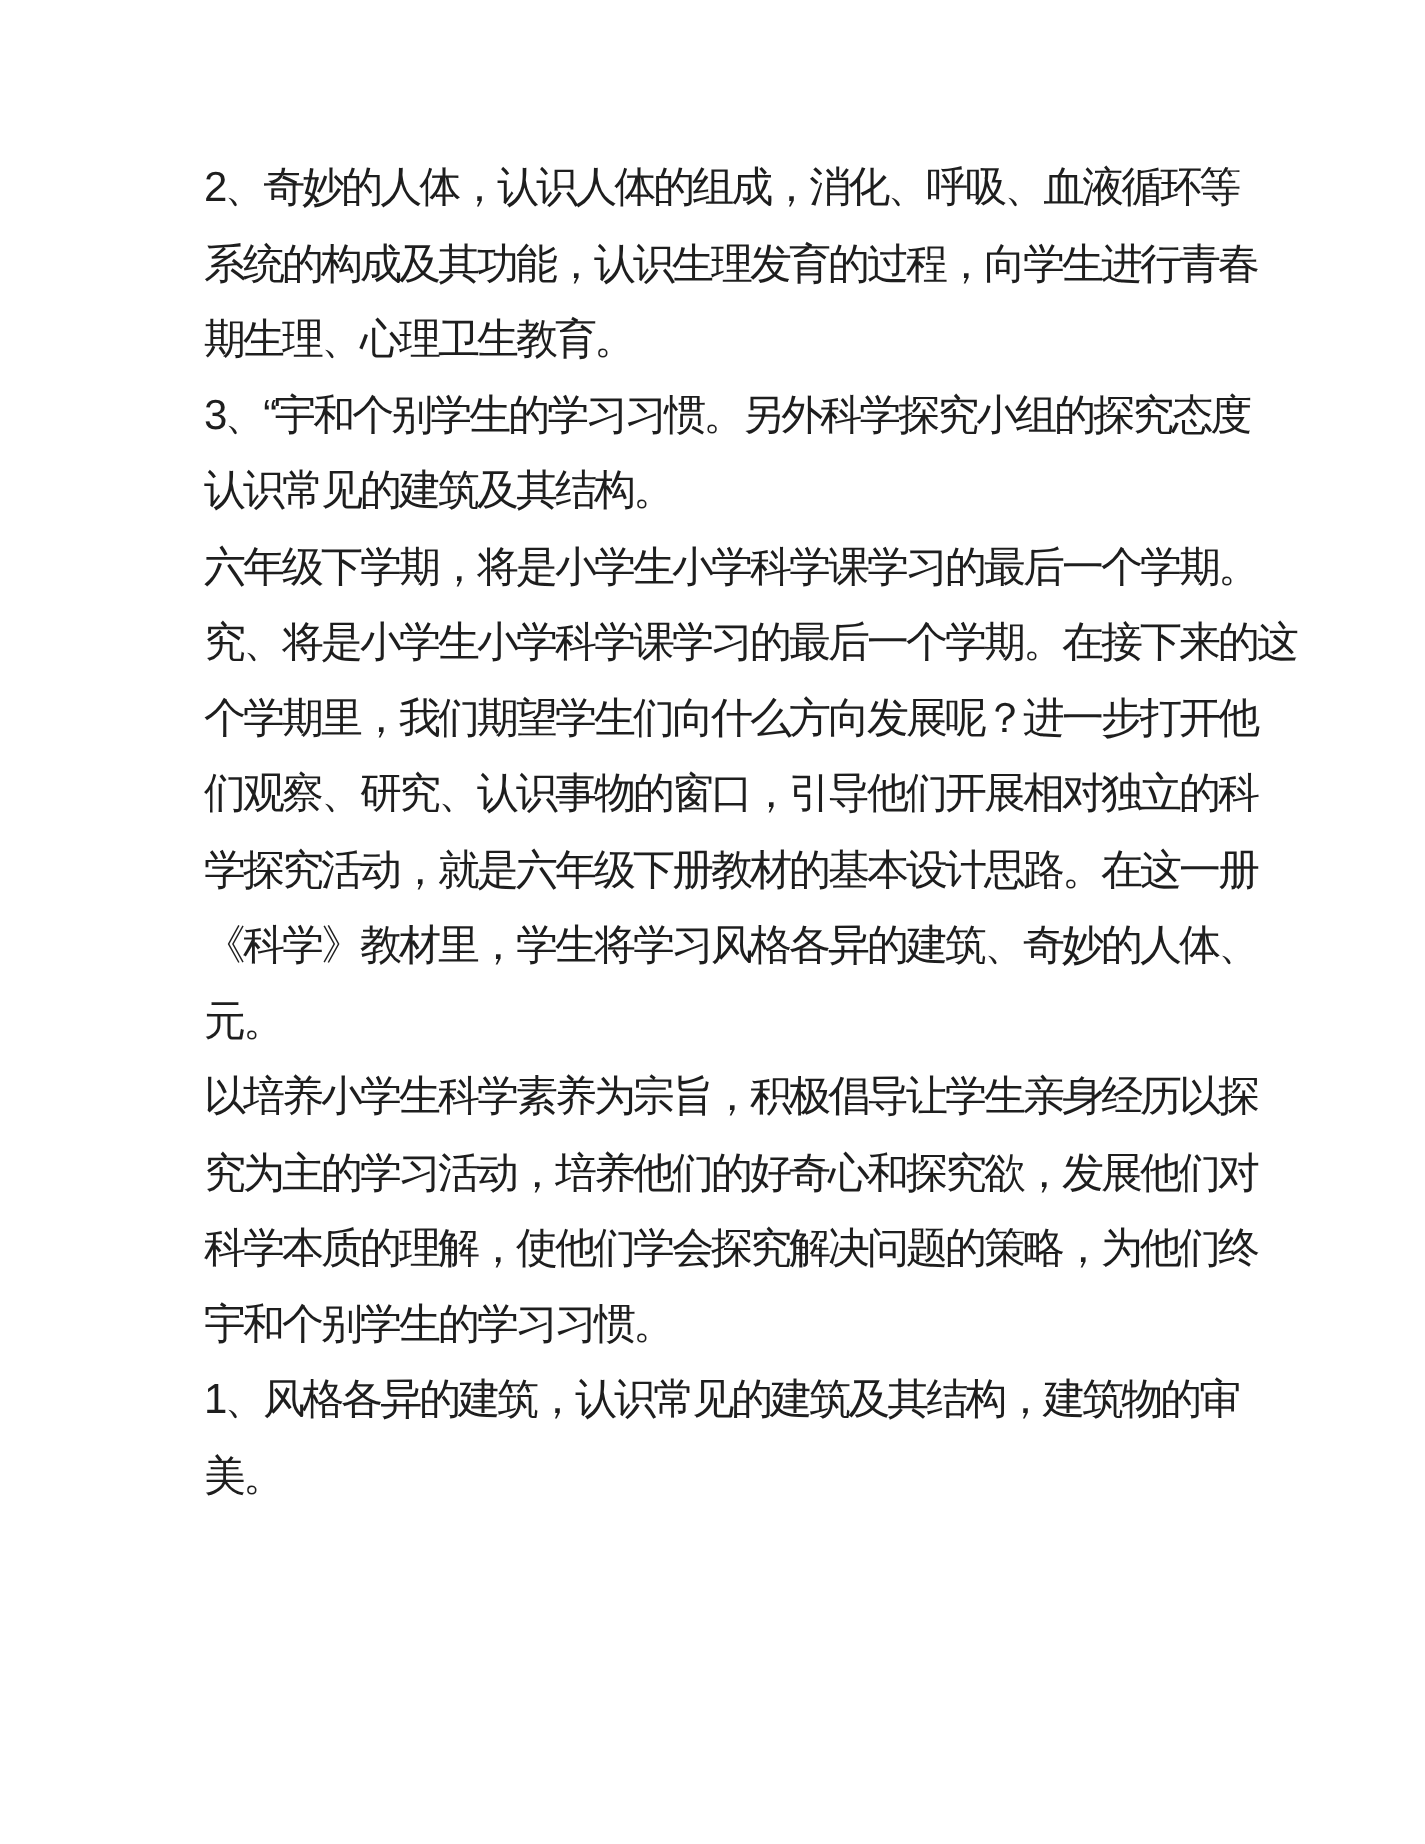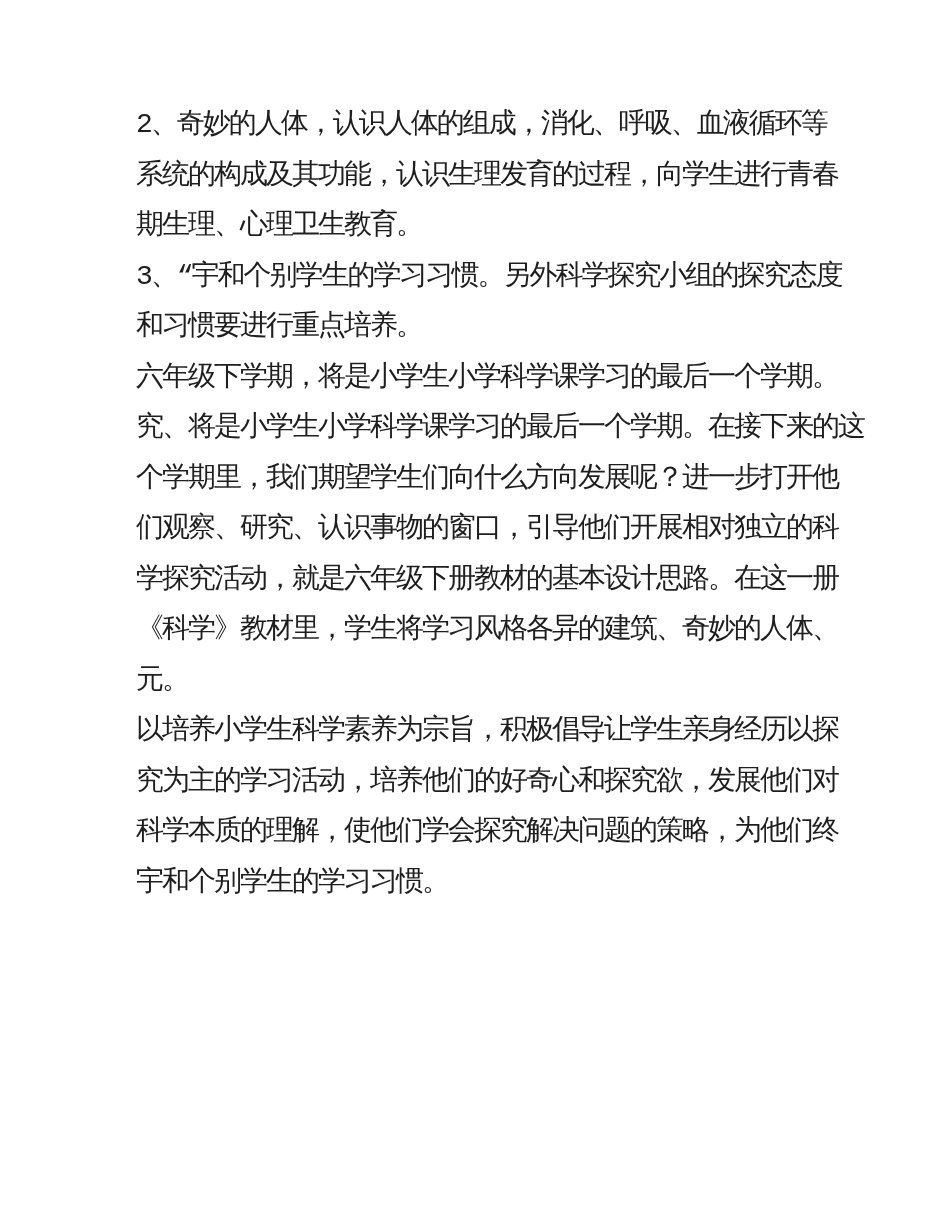--- a/index.html
+++ b/index.html
@@ -6,21 +6,21 @@
     margin: 0;
     padding: 0;
     background: #ffffff;
   }
   .page {
     position: relative;
     width: 950px;
     height: 1229px;
     background: #ffffff;
     overflow: hidden;
-    font-family: Liberation Mono, monospace;
+    font-family: Liberation Sans, sans-serif;
   }
   .text-block {
     position: absolute;
     left: 136px;
     top: 100px;
     width: 730px;
   }
   .paragraph {
     margin: 0;
     padding: 0;
@@ -39,31 +39,35 @@
 
 <div class="page">
   <div class="text-block" style="color: rgb(30, 30, 30);">
       <div class="paragraph">
         <div class="line">2、奇妙的人体，认识人体的组成，消化、呼吸、血液循环等</div>
         <div class="line">系统的构成及其功能，认识生理发育的过程，向学生进行青春</div>
         <div class="line">期生理、心理卫生教育。</div>
       </div>
       <div class="paragraph">
         <div class="line">3、“宇和个别学生的学习习惯。另外科学探究小组的探究态度</div>
-        <div class="line">和习惯要进行重点培养。</div>
+        <div class="line">认识常见的建筑及其结构。</div>
       </div>
       <div class="paragraph">
         <div class="line">六年级下学期，将是小学生小学科学课学习的最后一个学期。</div>
         <div class="line">究、将是小学生小学科学课学习的最后一个学期。在接下来的这</div>
         <div class="line">个学期里，我们期望学生们向什么方向发展呢？进一步打开他</div>
         <div class="line">们观察、研究、认识事物的窗口，引导他们开展相对独立的科</div>
         <div class="line">学探究活动，就是六年级下册教材的基本设计思路。在这一册</div>
         <div class="line">《科学》教材里，学生将学习风格各异的建筑、奇妙的人体、</div>
         <div class="line">元。</div>
       </div>
       <div class="paragraph">
         <div class="line">以培养小学生科学素养为宗旨，积极倡导让学生亲身经历以探</div>
         <div class="line">究为主的学习活动，培养他们的好奇心和探究欲，发展他们对</div>
         <div class="line">科学本质的理解，使他们学会探究解决问题的策略，为他们终</div>
         <div class="line">宇和个别学生的学习习惯。</div>
       </div>
+      <div class="paragraph">
+        <div class="line">1、风格各异的建筑，认识常见的建筑及其结构，建筑物的审</div>
+        <div class="line">美。</div>
+      </div>
     </div>
 </div>
 
 </body></html>

